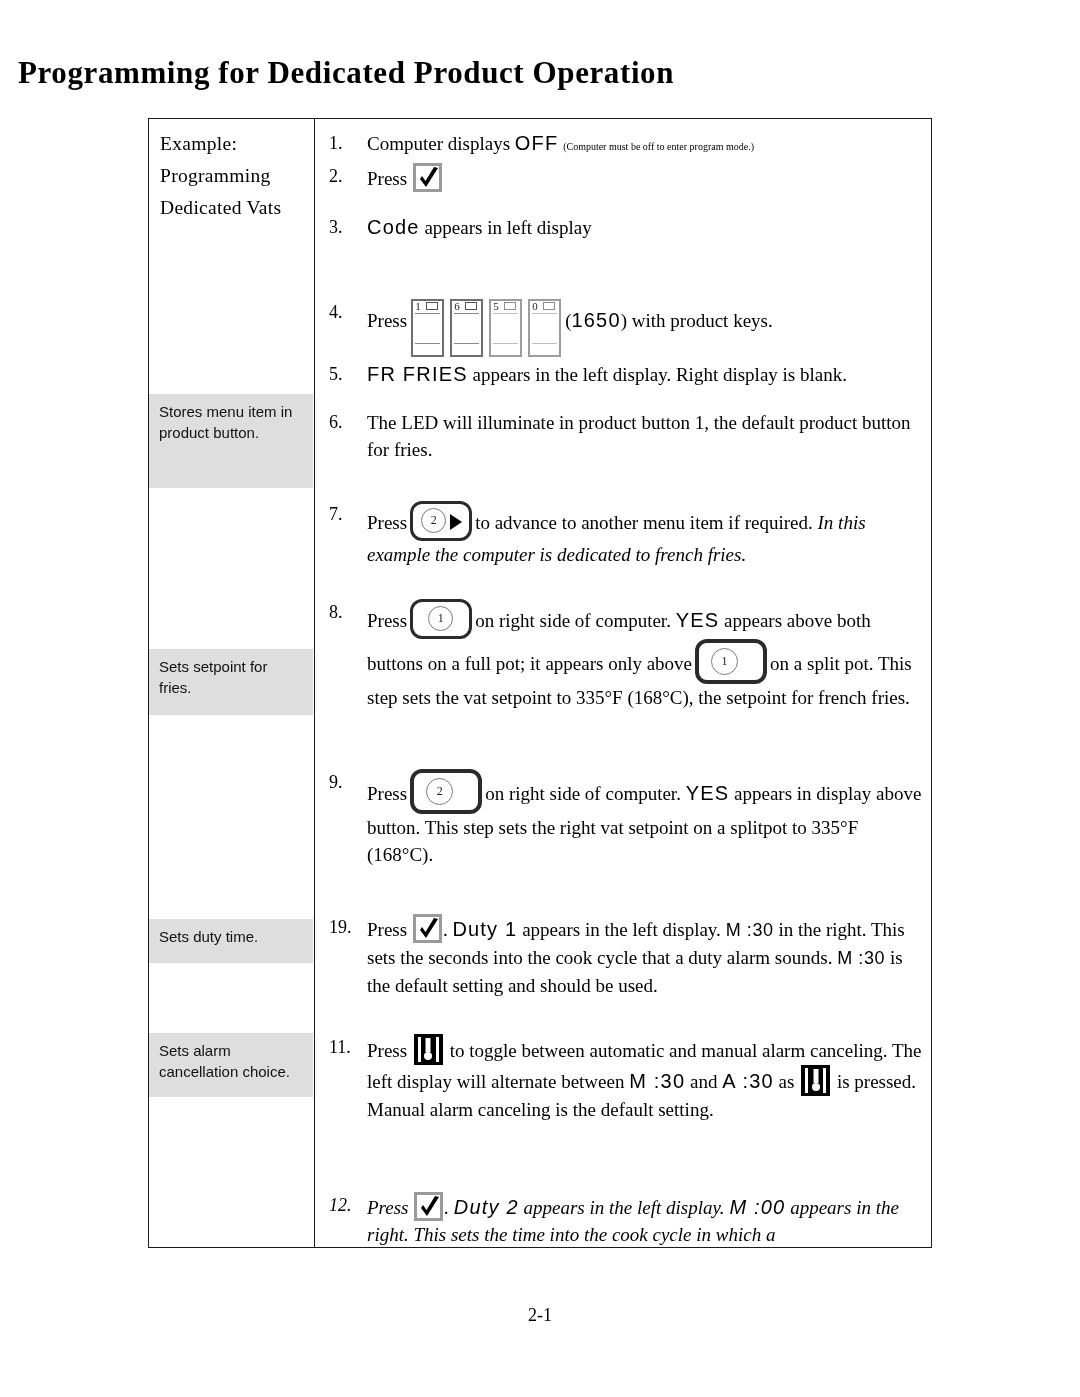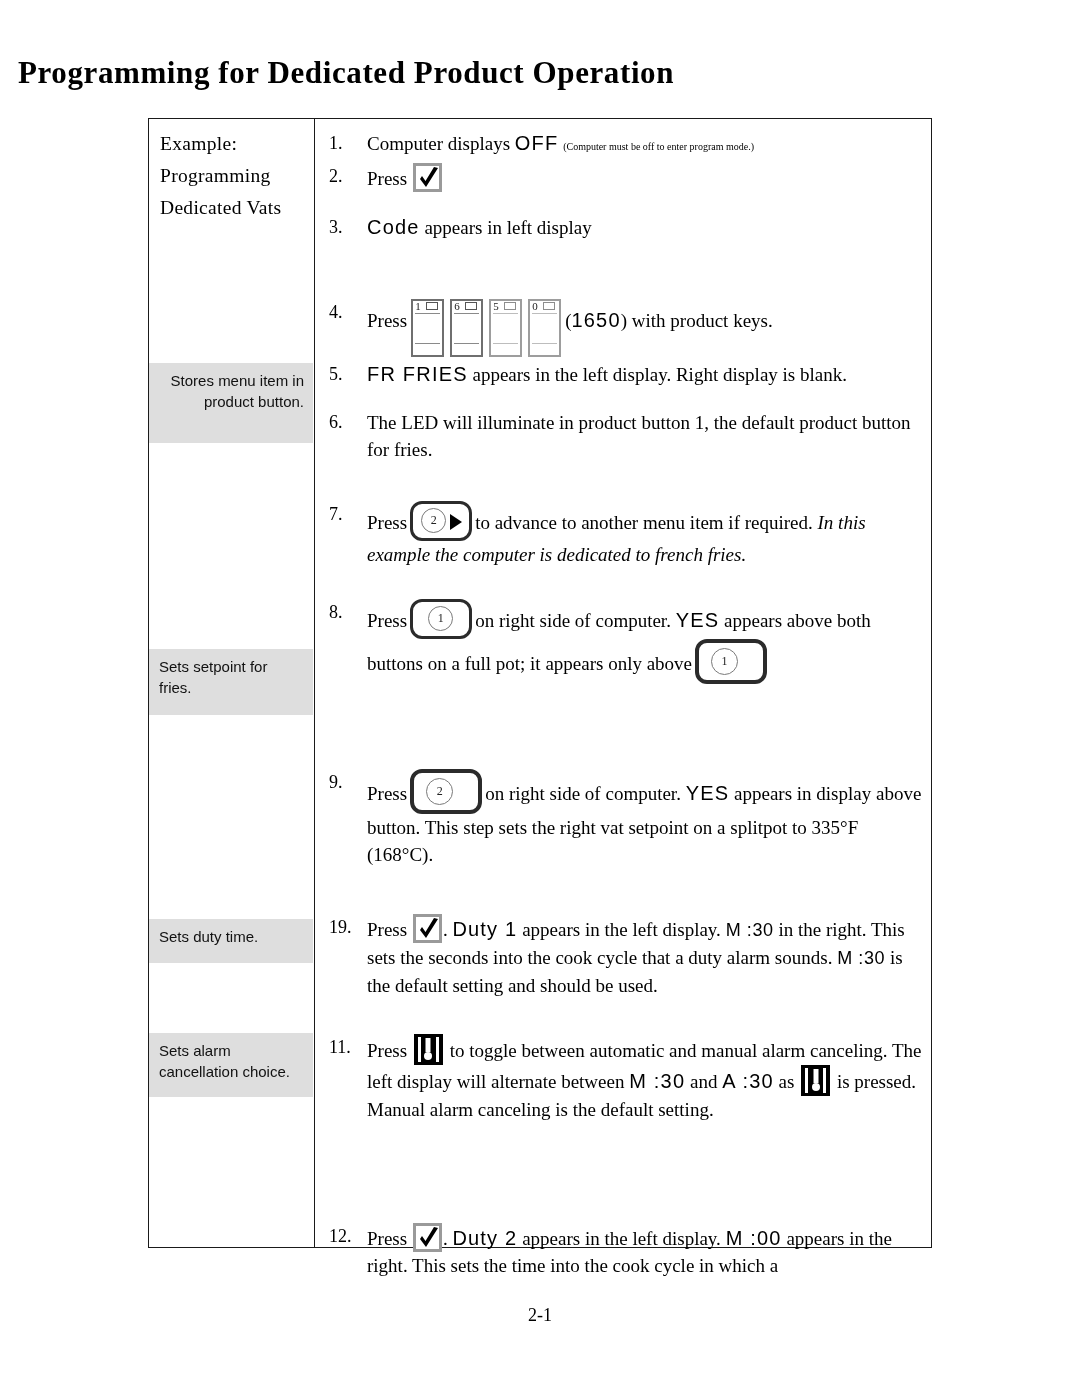--- a/index.html
+++ b/index.html
@@ -242,21 +242,21 @@
 <body>
 
 <div class="page-title">Programming for Dedicated Product Operation</div>
 
 <div class="doc-table">
 
   <div class="col-left">
 
     <div class="left-heading">Example: Programming Dedicated Vats</div>
 
-    <div class="note-box" style="top:244px;height:80px;text-align:right;">Stores menu item in product button.</div>
+    <div class="note-box" style="top:275px;height:94px;">Stores menu item in product button.</div>
 
     <div class="note-box" style="top:530px;height:66px;">Sets setpoint for fries.</div>
 
     <div class="note-box" style="top:800px;height:44px;">Sets duty time.</div>
 
     <div class="note-box" style="top:914px;height:64px;">Sets alarm cancellation choice.</div>
 
 
   </div>
 
@@ -347,21 +347,21 @@
       <div class="step" style="top:480px;width:600px;">
         <span class="num">8.</span>
         <span class="body"><span>Press</span><span class="ic-rbtn">
             <span class="shell"></span>
             <span class="circ" style="left:18px;">1</span>
           </span><span>on right side of computer.</span>
           <span class="lcd">YES</span>
           <span>appears above both buttons on a full pot; it appears  only above</span><span class="ic-rbtn big">
             <span class="shell"></span>
             <span class="circ">1</span>
-          </span>
+          </span><span>on a split pot. This step sets the vat setpoint to 335°F (168°C), the setpoint for french fries.</span>
         </span>
       </div>
 
       <div class="step" style="top:650px;width:600px;">
         <span class="num">9.</span>
         <span class="body"><span>Press</span><span class="ic-rbtn big">
             <span class="shell"></span>
             <span class="circ">2</span>
           </span><span>on right side of computer.</span>
           <span class="lcd">YES</span>
@@ -403,21 +403,21 @@
           <span class="ic-alarm">
             <span class="sl l"></span>
             <span class="sl r"></span>
             <span class="bar"></span>
             <span class="dot"></span>
           </span>
           <span>is pressed. Manual alarm canceling is the default setting.</span>
         </span>
       </div>
 
-      <div class="step" style="top:1104px;width:600px;">
+      <div class="step" style="top:1073px;width:600px;font-style:italic;">
         <span class="num">12.</span>
         <span class="body"><span>Press</span>
           <span class="ic-check">
             <svg width="24" height="26" viewBox="0 0 24 26">
               <path d="M3 13 L9 21 L21 2 L17 1 L8.5 15 L5 10 Z" fill="#000"></path>
             </svg>
           </span><span>.</span>
           <span class="lcd">Duty 2</span>
           <span>appears in the left display.</span>
           <span class="lcd">M :00</span>

